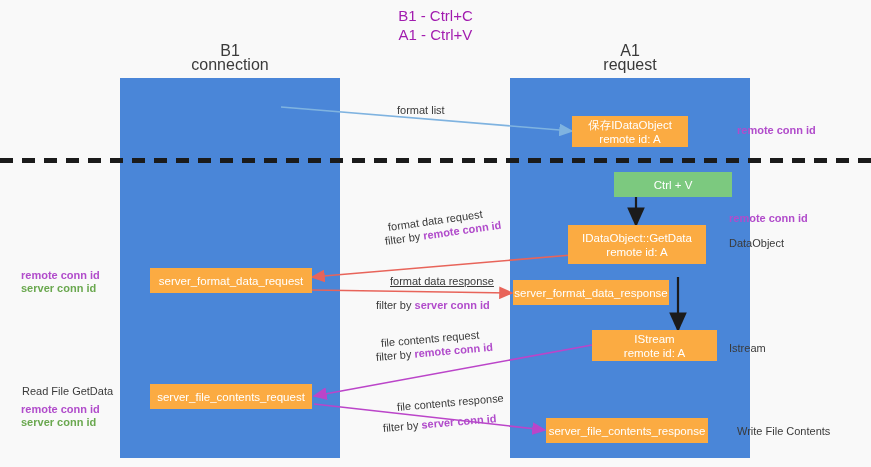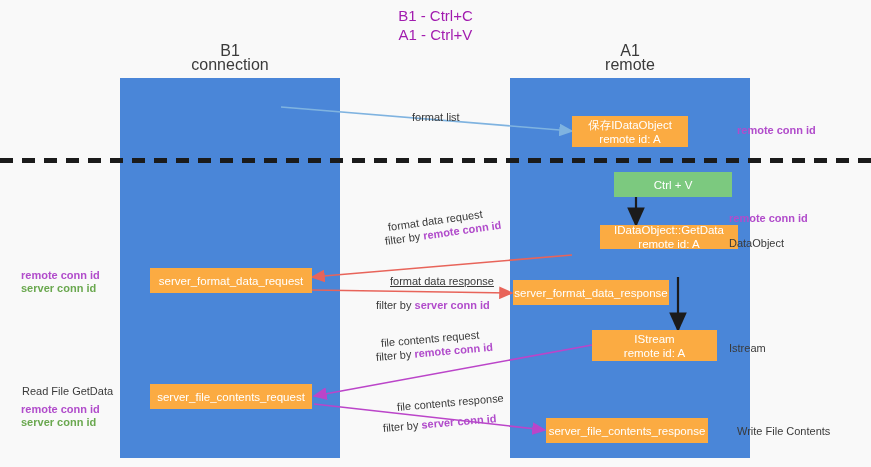--- a/index.html
+++ b/index.html
@@ -103,21 +103,21 @@
 <body>
 
 <div id="stage">
 
   <div class="abs" id="title">B1 - Ctrl+C
 A1 - Ctrl+V</div>
 
   <div class="abs col-head" id="head-b1">B1
 connection</div>
   <div class="abs col-head" id="head-a1">A1
-remote</div>
+request</div>
 
   <div class="abs lane" id="lane-left"></div>
   <div class="abs lane" id="lane-right"></div>
 
   <svg class="abs" id="wires" viewBox="0 0 871 467">
     <defs>
       <marker id="ah-blue" markerWidth="9" markerHeight="8" refX="8" refY="4" orient="auto">
         <path d="M0,0 L9,4 L0,8 z" fill="#7fb3e0"></path>
       </marker>
       <marker id="ah-red" markerWidth="9" markerHeight="8" refX="8" refY="4" orient="auto">
@@ -145,37 +145,37 @@
 
     <line x1="314" y1="404" x2="545" y2="430" stroke="#bb45c9" stroke-width="1.6" marker-end="url(#ah-mag)"></line>
   </svg>
 
 
   <div class="abs box orange" style="left:572px; top:116px; width:116px; height:31px;">保存IDataObject
 remote id: A</div>
 
   <div class="abs box green" style="left:578px; top:172px; width:118px; height:25px;margin-left:36px;">Ctrl + V</div>
 
-  <div class="abs box orange" style="left:600px; top:225px; width:138px; height:24px;">IDataObject::GetData
+  <div class="abs box orange" style="left:568px; top:225px; width:138px; height:39px;">IDataObject::GetData
 remote id: A</div>
 
   <div class="abs box orange" style="left:513px; top:280px; width:156px; height:25px;">server_format_data_response</div>
 
   <div class="abs box orange" style="left:150px; top:268px; width:162px; height:25px;">server_format_data_request</div>
 
   <div class="abs box orange" style="left:592px; top:330px; width:125px; height:31px;">IStream
 remote id: A</div>
 
   <div class="abs box orange" style="left:546px; top:418px; width:162px; height:25px;">server_file_contents_response</div>
 
   <div class="abs box orange" style="left:150px; top:384px; width:162px; height:25px;">server_file_contents_request</div>
 
   <div class="abs" id="separator"></div>
 
-  <div class="abs lbl" style="left:412px; top:103px;margin-top:7px;">format list</div>
+  <div class="abs lbl" style="left:397px; top:103px;">format list</div>
 
   <div class="abs lbl rot-up" style="left:388px; top:220px;">format data request</div>
   <div class="abs lbl rot-up" style="left:385px; top:234px;">
     <span>filter by </span><span class="purple">remote conn id</span>
   </div>
 
   <div class="abs lbl" style="left:390px; top:274px;text-decoration:underline;">format data response</div>
   <div class="abs lbl" style="left:376px; top:298px;">
     <span>filter by </span><span class="purple">server conn id</span>
   </div>

